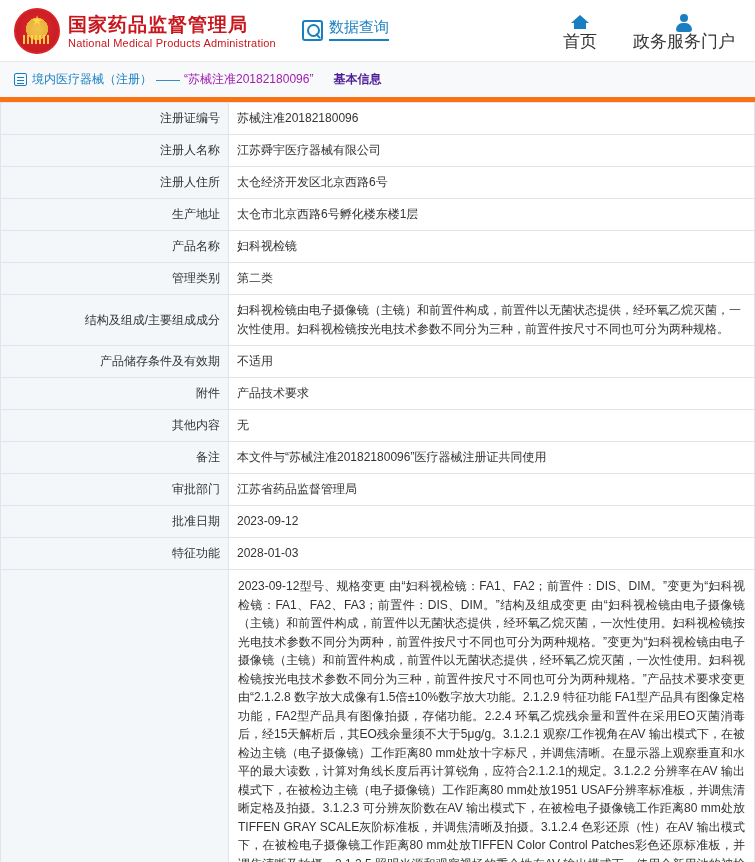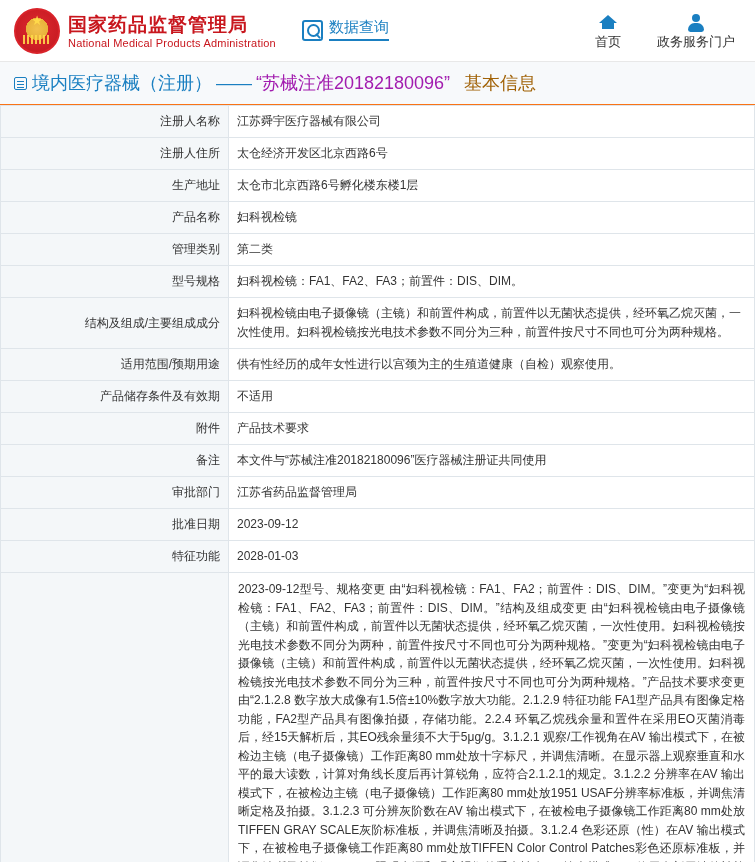--- a/index.html
+++ b/index.html
@@ -97,21 +97,21 @@
   }
   .nav-right {
     margin-left: auto;
     display: flex;
     align-items: center;
     gap: 36px;
     padding-right: 6px;
   }
   .nav-item {
     text-align: center;
-    font-size: 13px;
+    font-size: 17px;
     color: #333;
     line-height: 15px;
     cursor: pointer;
   }
   .nav-ico {
     display: block;
     margin: 0 auto 3px;
     width: 18px; height: 18px;
     position: relative;
   }
@@ -143,45 +143,45 @@
     position: absolute;
     left: 1px; top: 10px;
     width: 16px; height: 9px;
     border-radius: 8px 8px 3px 3px;
     background: #1a7fc1;
   }
 
   
   .crumb-wrap {
     background: #f7f9fb;
-    border-bottom: 1px solid #f97316;
+    border-bottom: 5px solid #f97316;
     padding: 9px 14px;
     display: flex;
     align-items: center;
-    font-size: 18px;
+    font-size: 12px;
   }
   .crumb-ico {
     width: 13px; height: 13px;
     margin-right: 5px;
     border: 1px solid #1a7fc1;
     border-radius: 2px;
     position: relative;
   }
   .crumb-ico:after {
     content: "";
     position: absolute;
     left: 2px; top: 3px;
     width: 7px; height: 1px;
     background: #1a7fc1;
     box-shadow: 0 3px 0 #1a7fc1, 0 6px 0 #1a7fc1;
   }
   .crumb-link { color: #1a7fc1; cursor: pointer; }
   .crumb-sep { color: #1a7fc1; margin: 0 4px; }
   .crumb-cur { color: #a21caf; }
-  .crumb-tail { color: #a16207; margin-left: 14px; }
+  .crumb-tail { color: #4c1d95; margin-left: 20px; font-weight: bold; }
 
   
   table.info {
     width: 100%;
     border-collapse: collapse;
     table-layout: fixed;
     font-size: 12px;
   }
   table.info td {
     border: 1px solid #dfe5ea;
@@ -239,60 +239,60 @@
   <span class="crumb-ico"></span>
   <span class="crumb-link">境内医疗器械（注册）</span>
   <span class="crumb-sep">——</span>
   <span class="crumb-cur">“苏械注准20182180096”</span>
   <span class="crumb-tail">基本信息</span>
 </div>
 
 <table class="info">
   <tbody>
     <tr>
+      <td class="lab">注册证编号</td>
+      <td class="val">苏械注准20182180096</td>
+    </tr>
+    <tr>
       <td class="lab">注册人名称</td>
       <td class="val">江苏舜宇医疗器械有限公司</td>
     </tr>
     <tr>
       <td class="lab">注册人住所</td>
       <td class="val">太仓经济开发区北京西路6号</td>
     </tr>
     <tr>
       <td class="lab">生产地址</td>
       <td class="val">太仓市北京西路6号孵化楼东楼1层</td>
     </tr>
     <tr>
       <td class="lab">产品名称</td>
       <td class="val">妇科视检镜</td>
     </tr>
     <tr>
       <td class="lab">管理类别</td>
       <td class="val">第二类</td>
     </tr>
     <tr>
-      <td class="lab">型号规格</td>
-      <td class="val">妇科视检镜：FA1、FA2、FA3；前置件：DIS、DIM。</td>
-    </tr>
-    <tr>
       <td class="lab">结构及组成/主要组成成分</td>
       <td class="val tall">妇科视检镜由电子摄像镜（主镜）和前置件构成，前置件以无菌状态提供，经环氧乙烷灭菌，一次性使用。妇科视检镜按光电技术参数不同分为三种，前置件按尺寸不同也可分为两种规格。</td>
     </tr>
     <tr>
-      <td class="lab">适用范围/预期用途</td>
-      <td class="val">供有性经历的成年女性进行以宫颈为主的生殖道健康（自检）观察使用。</td>
-    </tr>
-    <tr>
       <td class="lab">产品储存条件及有效期</td>
       <td class="val">不适用</td>
     </tr>
     <tr>
       <td class="lab">附件</td>
       <td class="val">产品技术要求</td>
     </tr>
     <tr>
+      <td class="lab">其他内容</td>
+      <td class="val">无</td>
+    </tr>
+    <tr>
       <td class="lab">备注</td>
       <td class="val">本文件与“苏械注准20182180096”医疗器械注册证共同使用</td>
     </tr>
     <tr>
       <td class="lab">审批部门</td>
       <td class="val">江苏省药品监督管理局</td>
     </tr>
     <tr>
       <td class="lab">批准日期</td>
       <td class="val">2023-09-12</td>

